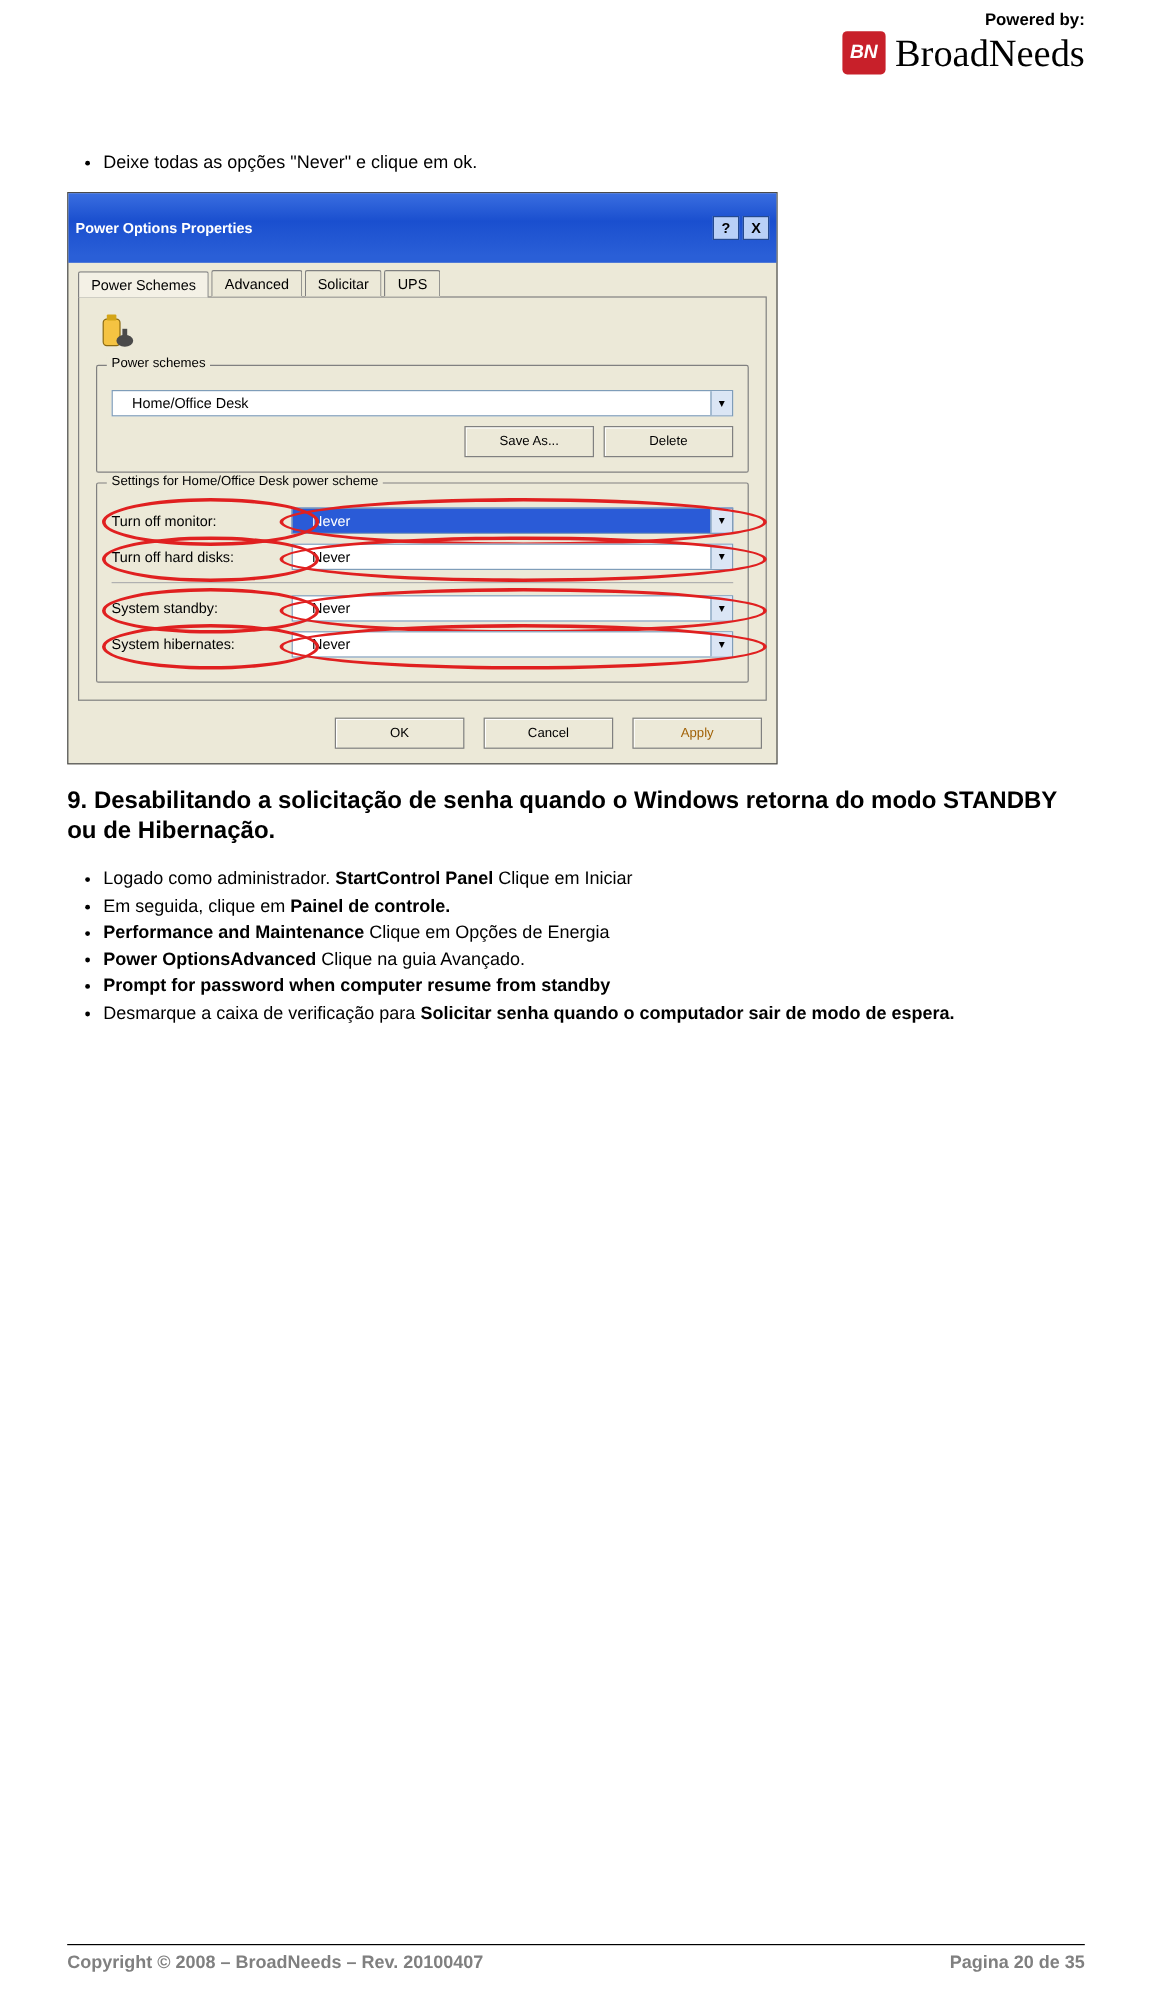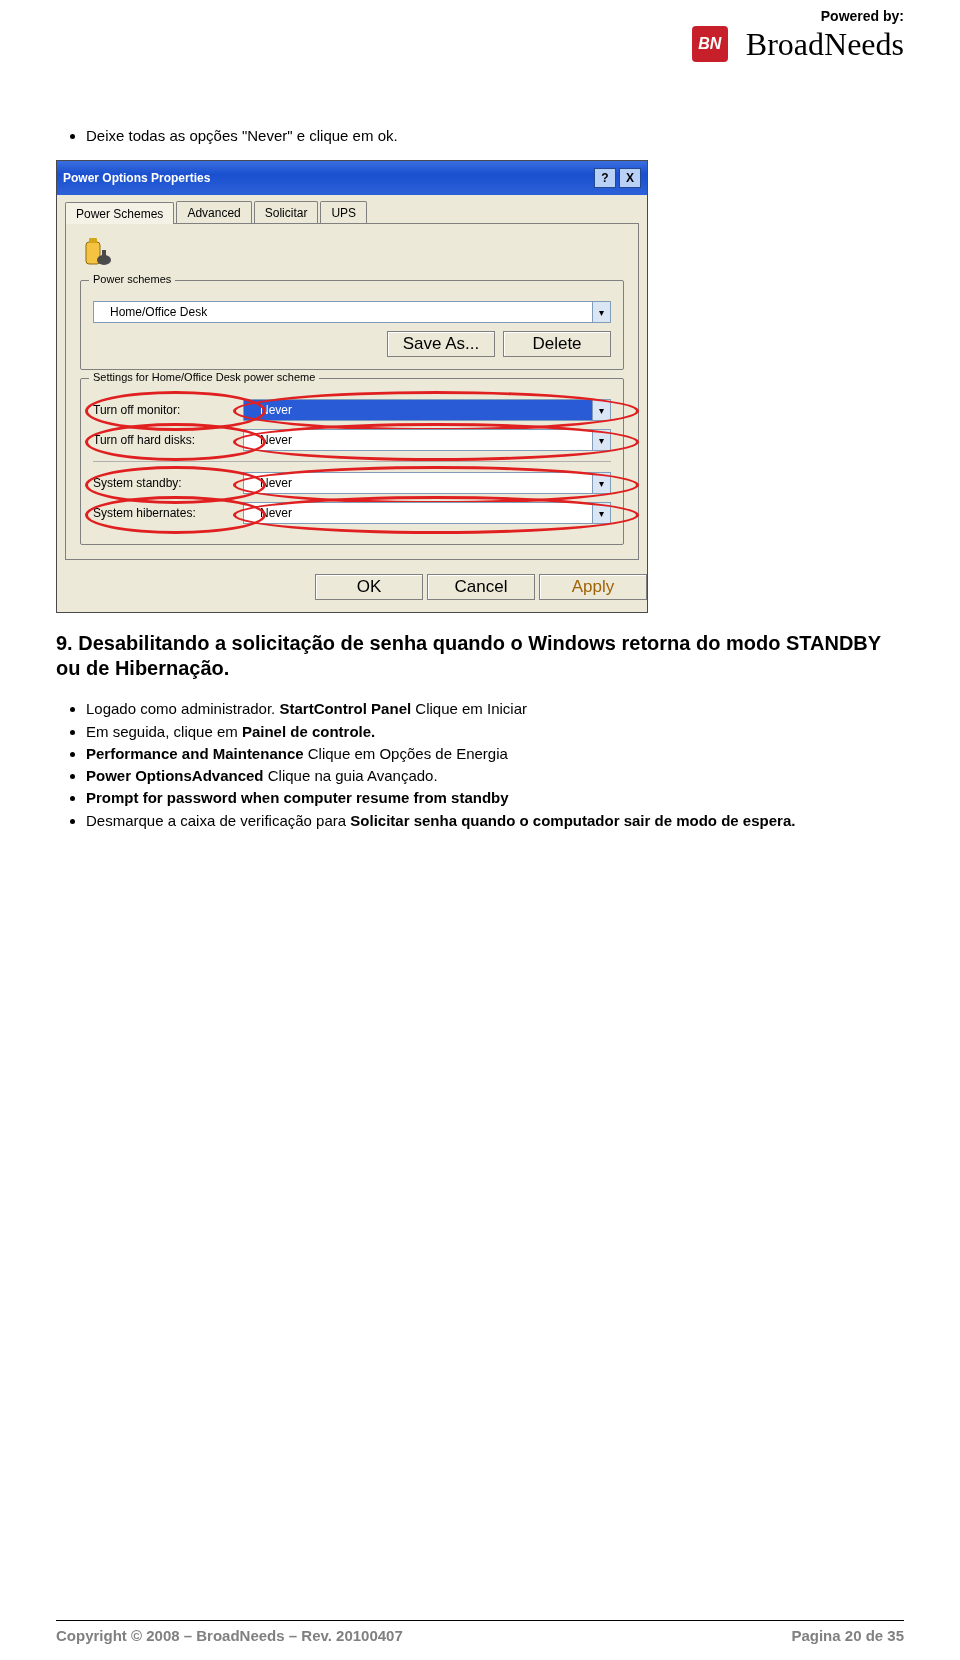--- a/index.html
+++ b/index.html
@@ -1,33 +1,33 @@
 <!DOCTYPE html>
 <html><head>
 <meta charset="utf-8">
 <style>
   html,body{margin:0;padding:0;background:#fff;font-family:Verdana,Arial,sans-serif;color:#000;}
   .page{width:960px;height:1660px;margin:0 auto;position:relative;box-sizing:border-box;padding:16px 56px 0 56px;}
   
   .hdr{position:absolute;top:8px;right:56px;text-align:right;}
   .hdr .pwr{font-weight:bold;font-size:14px;color:#000;}
-  .hdr .brand{display:flex;align-items:center;justify-content:flex-end;gap:18px;margin-top:2px;}
+  .hdr .brand{display:flex;align-items:center;justify-content:flex-end;gap:8px;margin-top:2px;}
   .hdr .bn{width:36px;height:36px;background:#c8202a;border-radius:4px;color:#fff;display:flex;align-items:center;justify-content:center;font-weight:bold;font-style:italic;font-size:16px;}
   .hdr .bname{font-family:'Brush Script MT','Segoe Script',cursive;font-size:32px;color:#000;line-height:1;}
   
   .content{margin-top:110px;}
   ul.b{list-style:disc;padding-left:30px;margin:0 0 14px 0;}
   ul.b>li{font-size:15px;line-height:1.35;margin:0 0 2px 0;}
   .h2{font-weight:bold;font-size:20px;margin:14px 0 18px 0;line-height:1.25;}
   .sec{margin-top:12px;}
   .sec ul.b li{font-size:15px;}
   b.txt{font-weight:bold;margin-top:47px;}
   
   .dlg{width:590px;margin:6px 0 18px 0;border:1px solid #4a4a4a;background:#ece9d8;font-family:Tahoma,Arial,sans-serif;font-size:12px;color:#000;}
-  .titlebar{height:26px;background:linear-gradient(#3a6ee0,#1a4fcf 40%,#2a5fd7 90%);color:#fff;display:flex;align-items:center;padding:4px 6px;font-weight:bold;font-size:12px;}
+  .titlebar{height:26px;background:linear-gradient(#3a6ee0,#1a4fcf 40%,#2a5fd7 90%);color:#fff;display:flex;align-items:center;padding:16px 6px;font-weight:bold;font-size:12px;}
   .titlebar .spacer{flex:1;}
   .tbtn{width:20px;height:18px;background:#b9d0f7;border:1px solid #24498f;color:#000;display:flex;align-items:center;justify-content:center;margin-left:3px;font-weight:bold;font-size:12px;}
   .tabs{display:flex;gap:0;padding:6px 8px 0 8px;}
   .tab{padding:4px 10px 3px 10px;border:1px solid #808080;border-bottom:none;background:#ece9d8;margin-right:2px;border-radius:2px 2px 0 0;font-size:12px;}
   .tab.active{background:#f4f1e6;position:relative;top:1px;}
   .tabbody{border:1px solid #808080;margin:0 8px 10px 8px;background:#ece9d8;padding:12px 14px 14px 14px;}
   .desc{display:flex;gap:12px;align-items:flex-start;margin-bottom:10px;}
   .descicon{width:34px;height:34px;flex:none;position:relative;}
   .battery{position:absolute;inset:0;}
   .battery svg{width:34px;height:34px;}
@@ -35,23 +35,23 @@
   .gb{border:1px solid #808080;border-radius:2px;margin-top:8px;padding:12px 12px 12px 12px;position:relative;}
   .gb>.leg{position:absolute;top:-8px;left:8px;background:#ece9d8;padding:0 4px;font-size:11px;}
   .row{display:flex;align-items:center;margin:8px 0;position:relative;}
   .row>label{width:150px;font-size:12px;}
   .row .combo{flex:1;padding-left:16px;}
   .combo-wrap{flex:1;position:relative;}
   .combo{width:100%;height:22px;border:1px solid #7f9db9;background:#fff;padding:0 20px 0 6px;font-size:12px;font-family:Tahoma,Arial,sans-serif;box-sizing:border-box;}
   .combo.selected{background:#2a5bd7;color:#fff;}
   .combo-btn{position:absolute;right:1px;top:1px;width:17px;height:20px;background:#dbe6f5;border-left:1px solid #7f9db9;display:flex;align-items:center;justify-content:center;font-size:10px;}
   .btnrow{display:flex;justify-content:flex-end;gap:8px;margin-top:8px;}
-  .wbtn{min-width:90px;height:24px;border:1px solid #808080;background:#ece9d8;font-size:17px;padding:0 8px;display:flex;align-items:center;justify-content:center;box-shadow:1px 1px 0 #fff inset;}
+  .wbtn{min-width:90px;height:24px;border:1px solid #808080;background:#ece9d8;font-size:11px;padding:0 8px;display:flex;align-items:center;justify-content:center;box-shadow:1px 1px 0 #fff inset;}
   .wbtn.disabled{color:#a16207;}
-  .dlg-actions{display:flex;justify-content:flex-end;gap:4px;padding:4px 0 12px 0;}
+  .dlg-actions{display:flex;justify-content:flex-end;gap:16px;padding:4px 12px 12px 0;}
   .hr{border:none;border-top:1px solid #b0b0b0;margin:10px 0;}
   
   .ring{position:absolute;border:3px solid #e02020;border-radius:50%/50%;pointer-events:none;}
   
   .ftr{position:absolute;left:56px;right:56px;bottom:16px;}
   .ftr-line{border:none;border-top:1px solid #000;margin:0 0 6px 0;}
   .ftr-row{display:flex;justify-content:space-between;color:#808080;font-weight:bold;font-size:15px;}
 </style>
 </head>
 <body>

